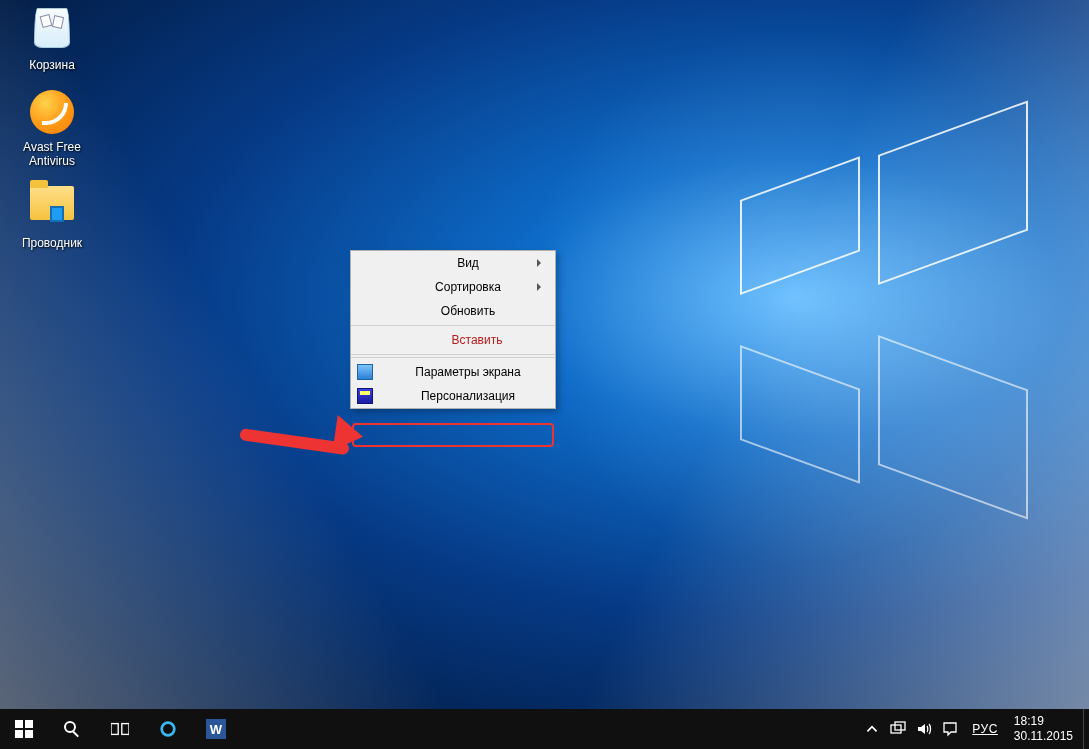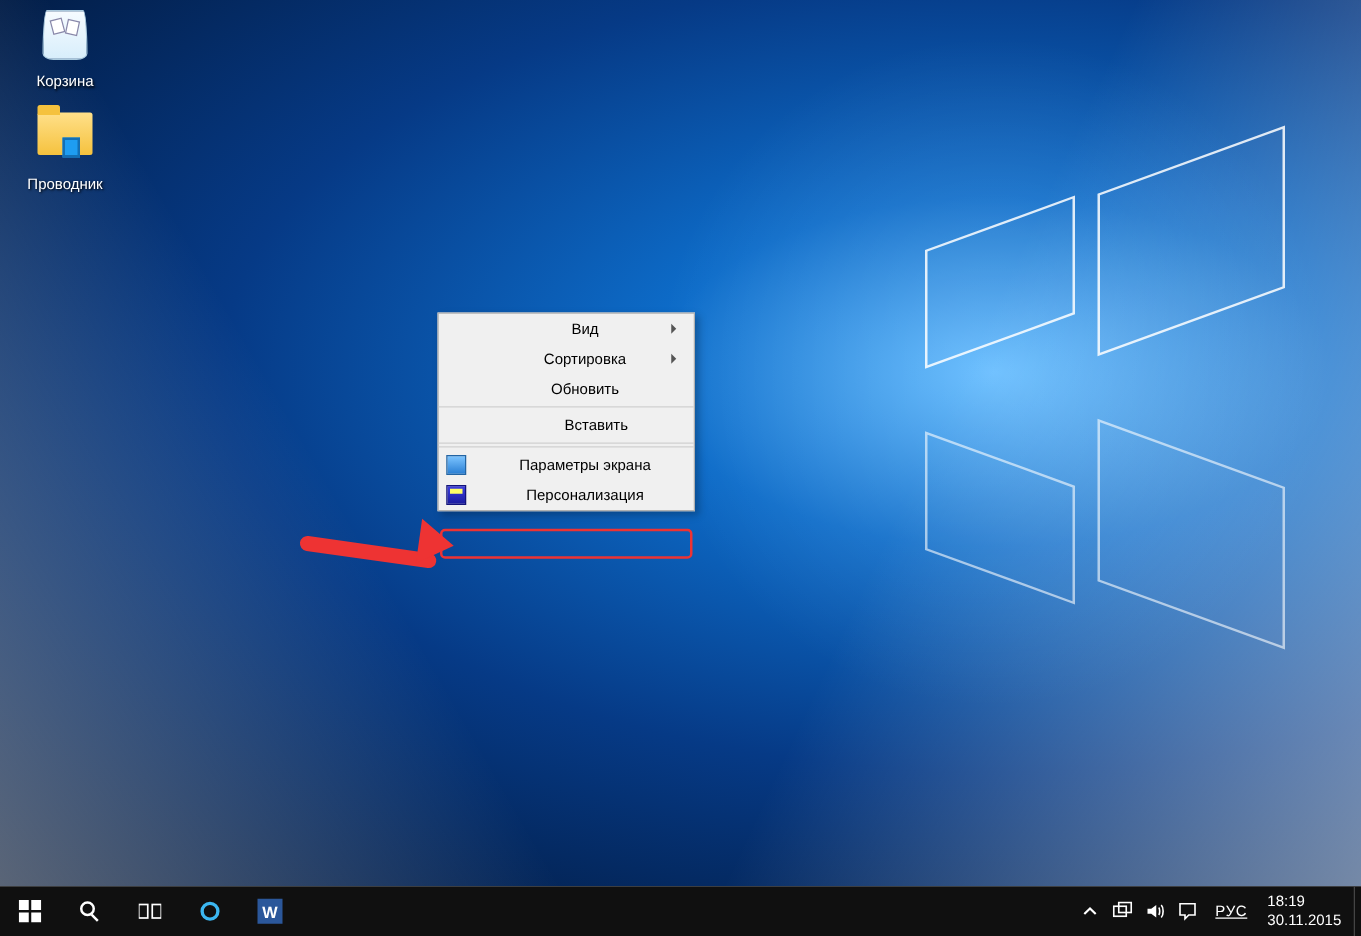--- a/index.html
+++ b/index.html
@@ -84,21 +84,21 @@
     border: 1px solid #b0b0b0;
     box-shadow: 3px 3px 6px rgba(0,0,0,.25);
     font-size: 12px; color: #000;
   }
   .ctx .mi {
     height: 24px; line-height: 24px;
     padding-left: 30px; position: relative;
     white-space: nowrap;
     text-align: center;
   }
-  .ctx .mi.disabled { color: #000000; padding-left: 48px; }
+  .ctx .mi.disabled { color: #b91c1c; padding-left: 48px; }
   .ctx .sep { height:1px; background:#d0d0d0; margin:2px 0; }
   .ctx .arrow::after {
     content:""; position:absolute; right:10px; top:8px;
     border: 4px solid transparent; border-left-color:#555;
   }
   .ctx .mi .micon {
     position:absolute; left:6px; top:4px; width:16px; height:16px;
   }
   .micon.scr { background:linear-gradient(#7cc4ff,#2a7fd4); border:1px solid #2264a3;}
   .micon.per { background:linear-gradient(#3d3fe0,#1b1ca0); border:1px solid #12137a;}
@@ -153,20 +153,27 @@
 
   <div class="icons">
 
     <div class="di">
       <div class="ic">
           <div class="bin"></div>
         </div>
       <span>Корзина</span>
     </div>
 
+    <div class="di" style="margin-top:18px">
+      <div class="ic">
+          <div class="avast"></div>
+        </div>
+      <span style="white-space:pre-line">Avast Free
+Antivirus</span>
+    </div>
 
     <div class="di expl" style="margin-top:18px">
       <div class="ic">
           <div class="fold"></div>
           <div class="clip"></div>
         </div>
       <span>Проводник</span>
     </div>
 
   </div>

